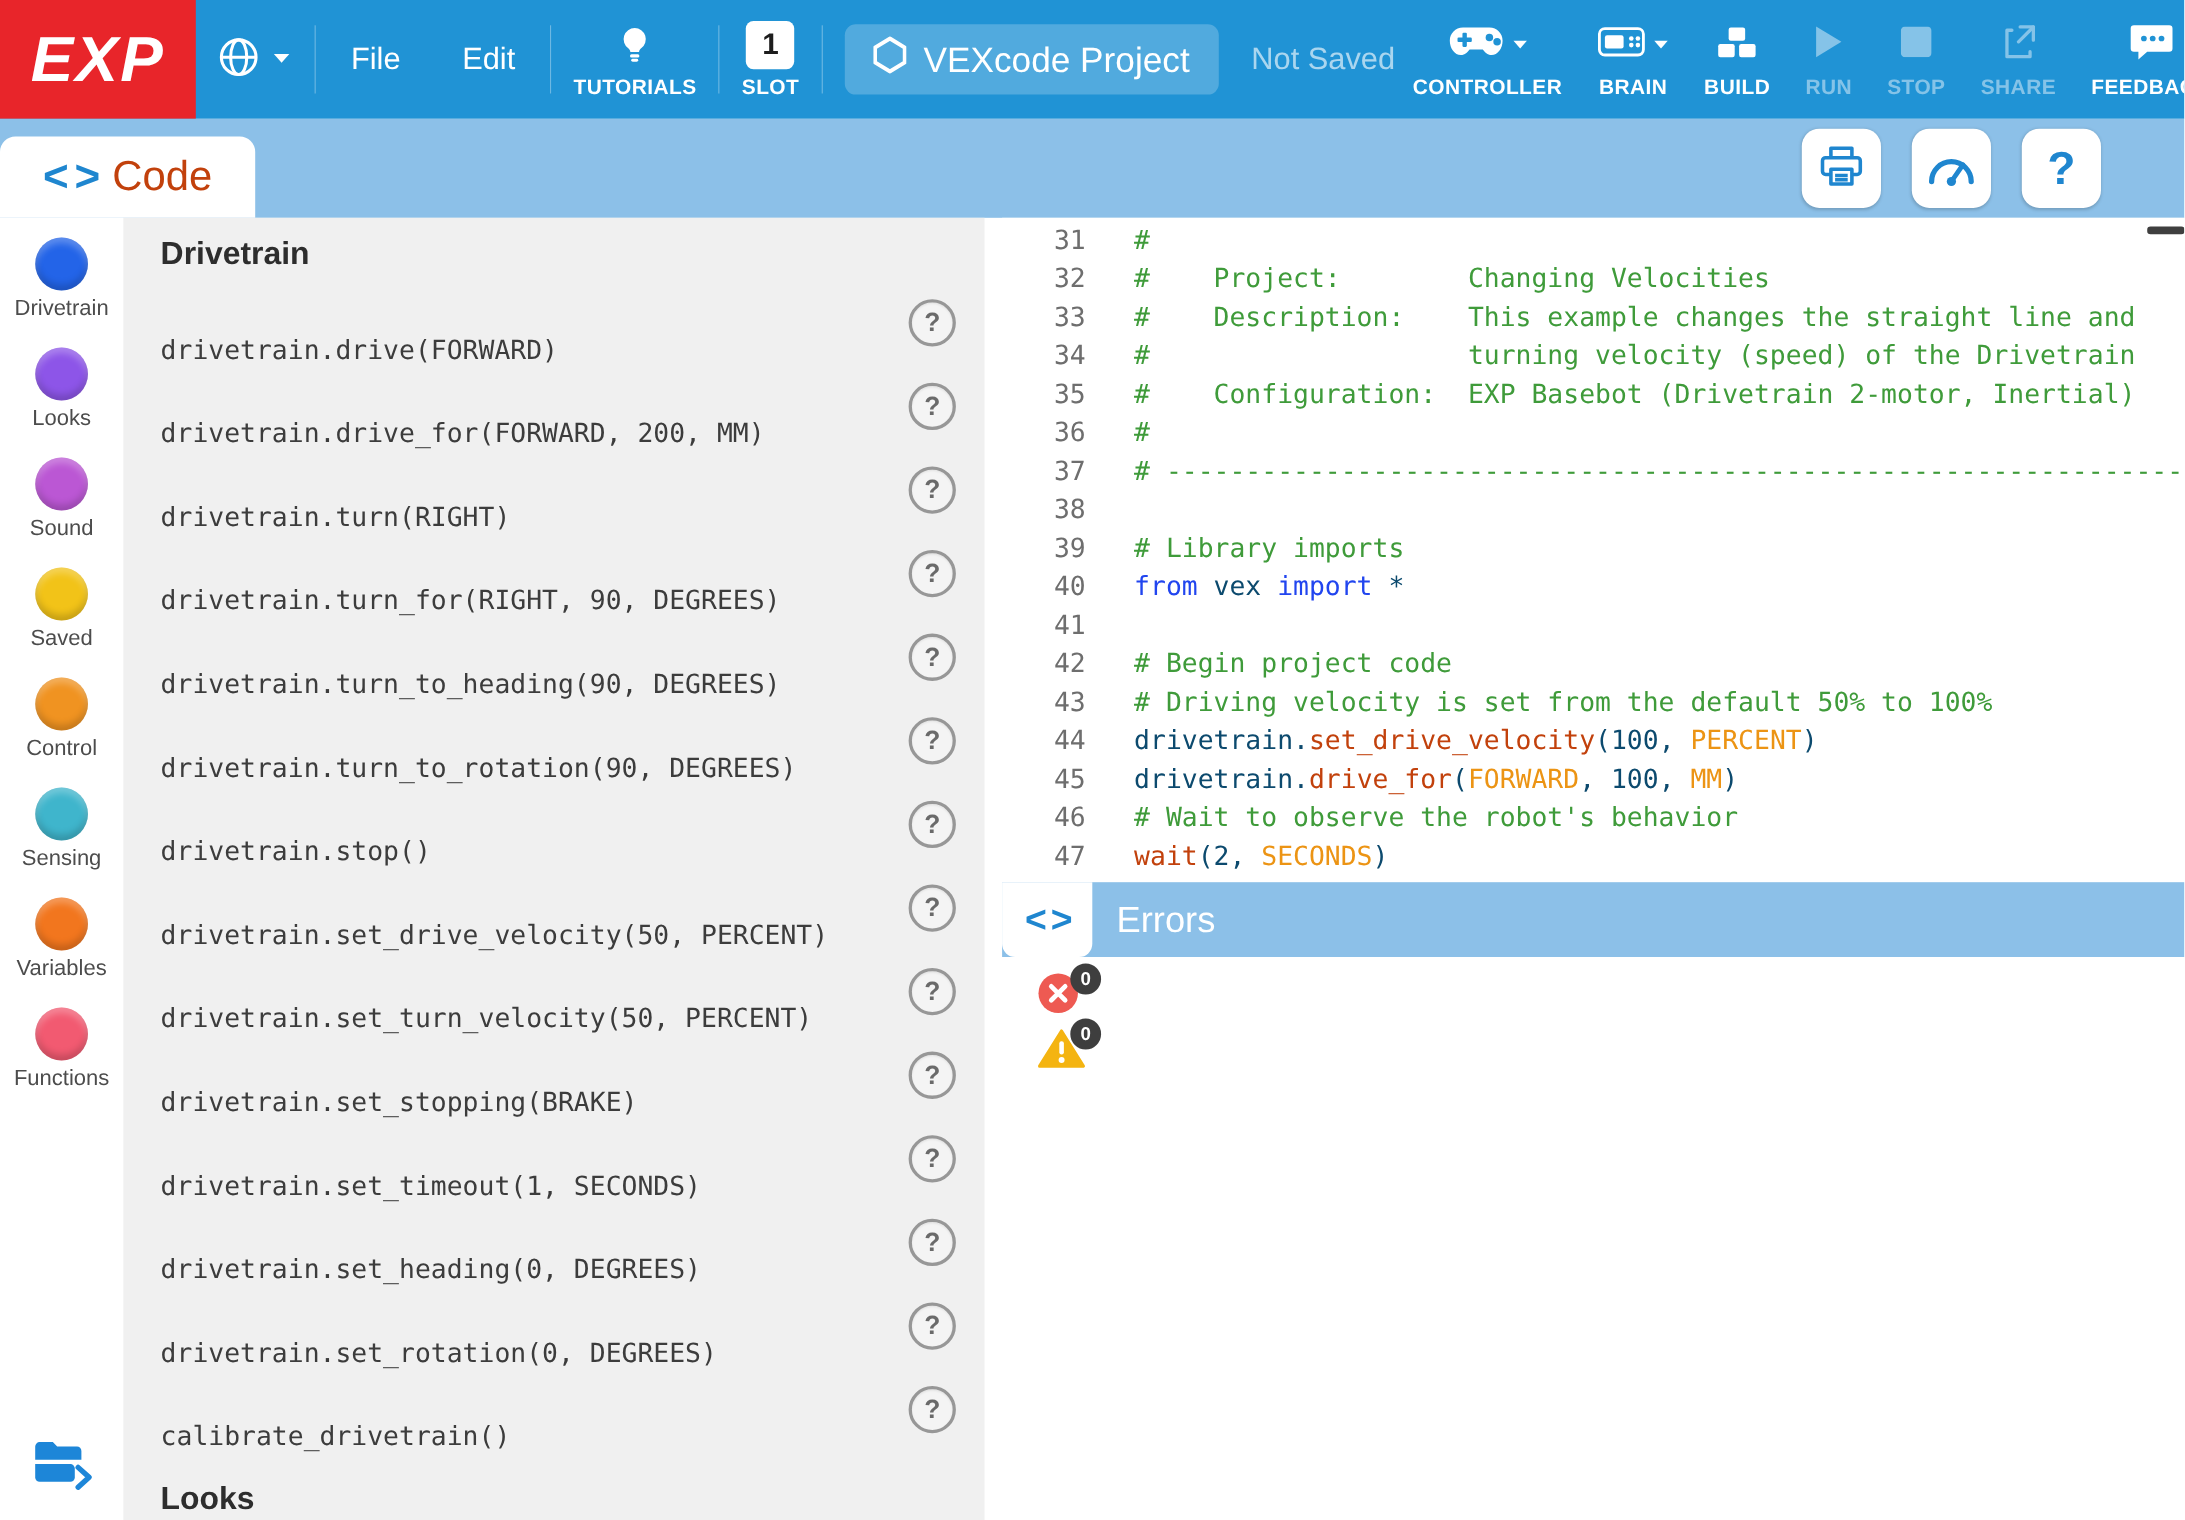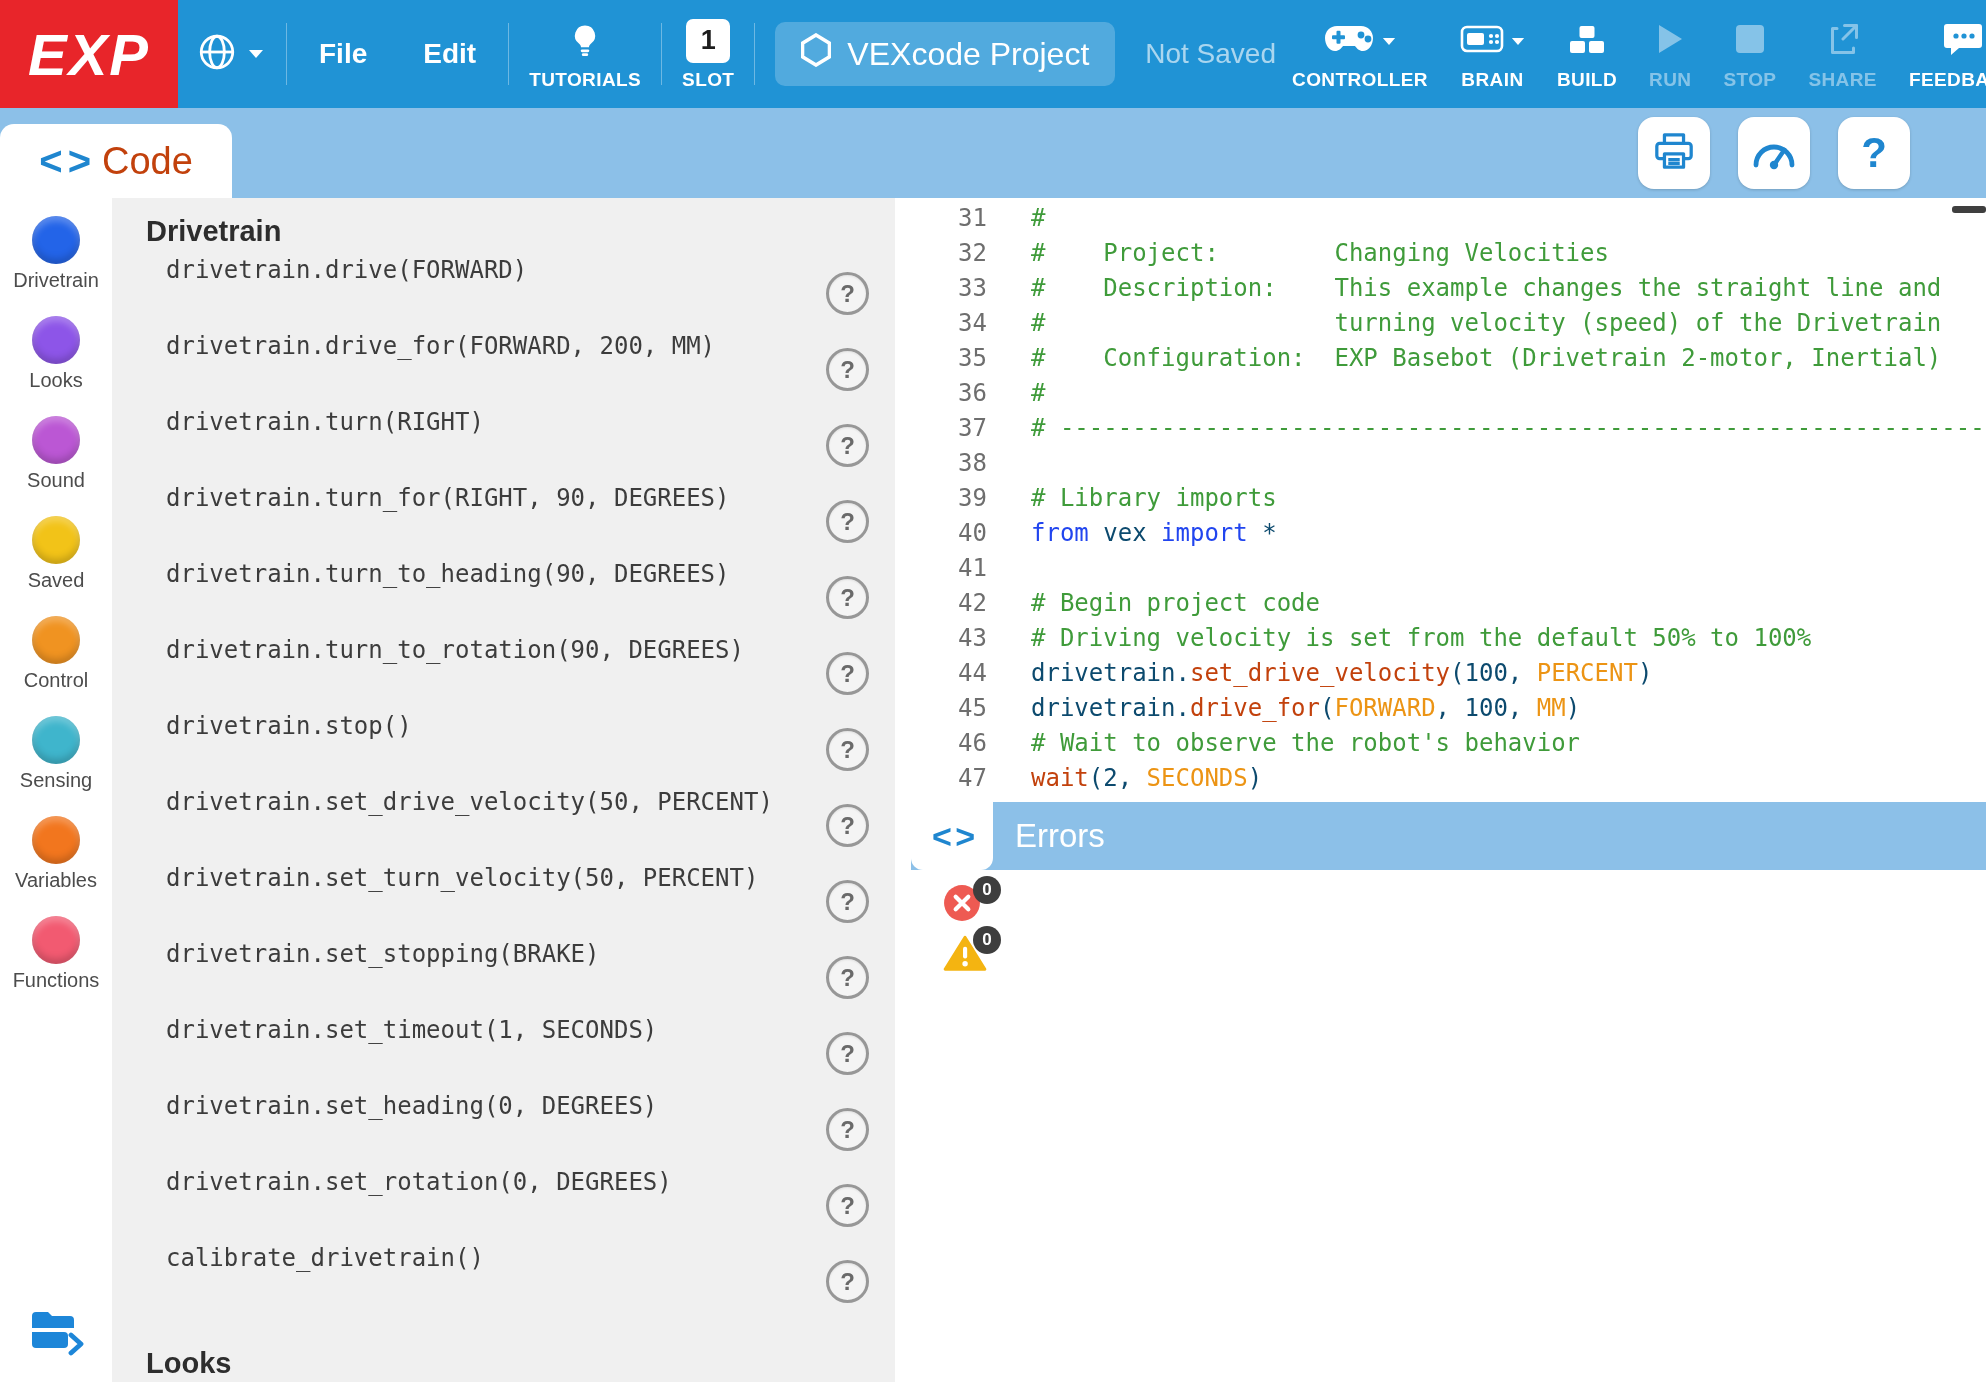--- a/index.html
+++ b/index.html
@@ -14,21 +14,21 @@
     background: #2093d5; color: #fff; display: flex; align-items: center;
   }
   .logo {
     width: 178px; height: 108px; background: #e8252a; color: #fff;
     display: flex; align-items: center; justify-content: center;
     font-style: italic; font-weight: 900; font-size: 58px; letter-spacing: 2px;
     flex: none;
   }
   .tb-globe { display: flex; align-items: center; gap: 10px; padding: 0 18px; flex: none; }
   .tb-sep { width: 1px; height: 62px; background: rgba(255,255,255,.35); margin: 0 4px; flex: none; }
-  .tb-menu { font-size: 28px; padding: 0 28px; color: #fff; background: none; border: none; cursor: pointer; font-family: inherit; flex: none; font-weight: bold; }
+  .tb-menu { font-size: 28px; padding: 0 28px; color: #fff; background: none; border: none; cursor: pointer; font-family: inherit; flex: none; }
   .tb-stack { display: flex; flex-direction: column; align-items: center; gap: 5px; padding: 0 16px; flex: none; }
   .tb-stack .icon-row { height: 46px; display: flex; align-items: center; gap: 7px; }
   .tb-label { font-size: 19px; font-weight: bold; letter-spacing: .4px; white-space: nowrap; }
   .dim { opacity: .45; }
   .slot-badge { width: 44px; height: 44px; background: #fff; border-radius: 7px; color: #1d1d1d;
     font-size: 27px; font-weight: bold; display: flex; align-items: center; justify-content: center; }
   .project-box { display: flex; align-items: center; gap: 16px; height: 64px; padding: 0 26px;
     background: rgba(255,255,255,.22); border-radius: 10px; margin-left: 16px; font-size: 32px; flex: none; white-space: nowrap; }
   .save-status { margin-left: 30px; font-size: 28px; color: rgba(255,255,255,.62); flex: none; white-space: nowrap; }
   .tb-spacer { flex: 1; }
@@ -56,21 +56,21 @@
   .cat-circle { width: 48px; height: 48px; border-radius: 50%; flex: none;
     box-shadow: inset 0 -5px 7px rgba(0,0,0,.18), inset 0 5px 7px rgba(255,255,255,.28); }
   .cat-label { margin-top: 5px; font-size: 20px; color: #4c4c4c; }
   .blocks-toggle { position: absolute; bottom: 22px; left: 50%; transform: translateX(-50%); cursor: pointer; }
 
   
   .palette { width: 783px; background: #f0f0f0; flex: none; padding-top: 8px; overflow: hidden; }
   .palette-heading { height: 50px; display: flex; align-items: center; padding-left: 34px;
     font-size: 29px; font-weight: bold; color: #2d2d2d; }
   .palette-heading.second { margin-top: 18px; }
-  .cmd-row { position: relative; height: 76px; display: flex; align-items: flex-start; padding-left: 54px;
+  .cmd-row { position: relative; height: 76px; display: flex; align-items: flex-end; padding-left: 34px;
     font-family: "DejaVu Sans Mono", monospace; font-size: 24px; color: #3c3c3c; cursor: pointer; }
   .help-btn { position: absolute; right: 26px; top: 16px; width: 43px; height: 43px; border-radius: 50%;
     border: 3px solid #979797; background: #f4f4f4; color: #6a6a6a;
     font: bold 24px "Liberation Sans", sans-serif; display: flex; align-items: center; justify-content: center;
     box-shadow: inset 0 1px 2px rgba(0,0,0,.08); cursor: pointer; }
 
   
   .editor-col { flex: 1; min-width: 0; display: flex; flex-direction: column; padding-left: 16px; }
   .editor { height: 604px; background: #fff; position: relative; overflow: hidden; padding-top: 2px; cursor: text; }
   .code-line { display: flex; height: 35px; align-items: center;

